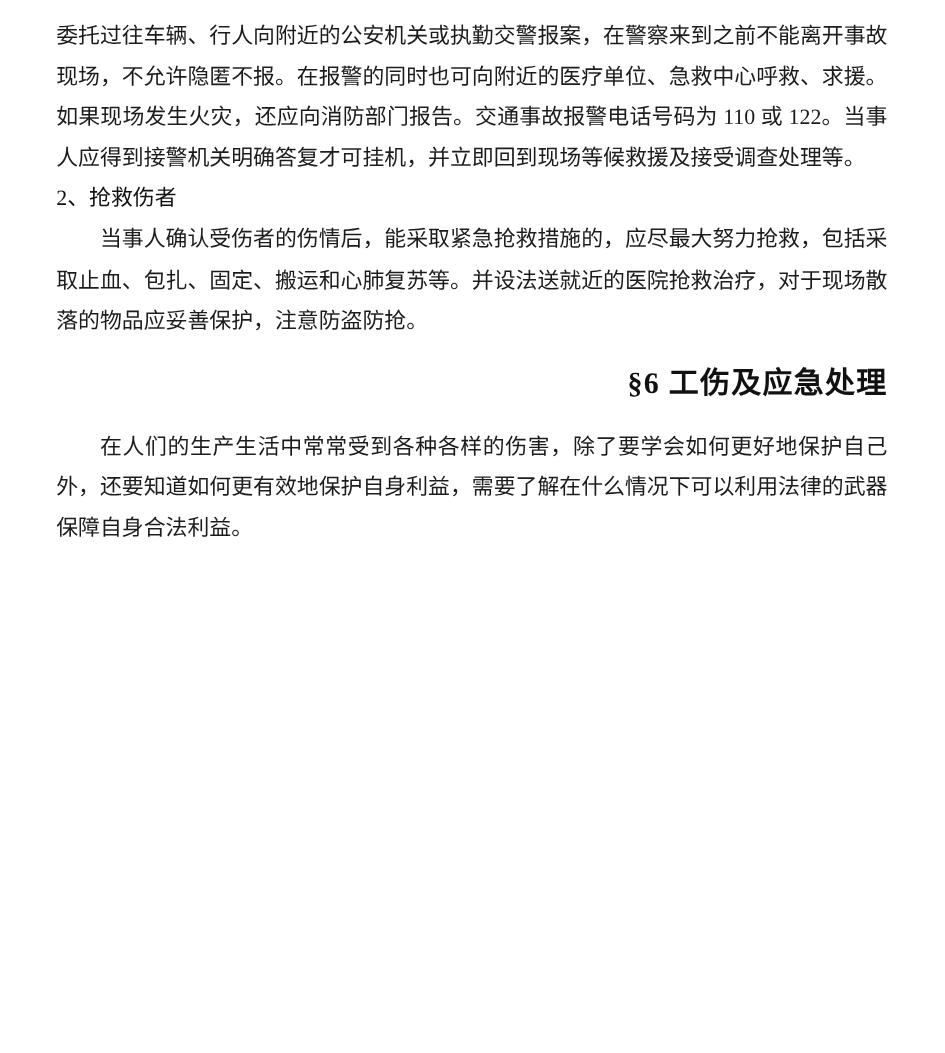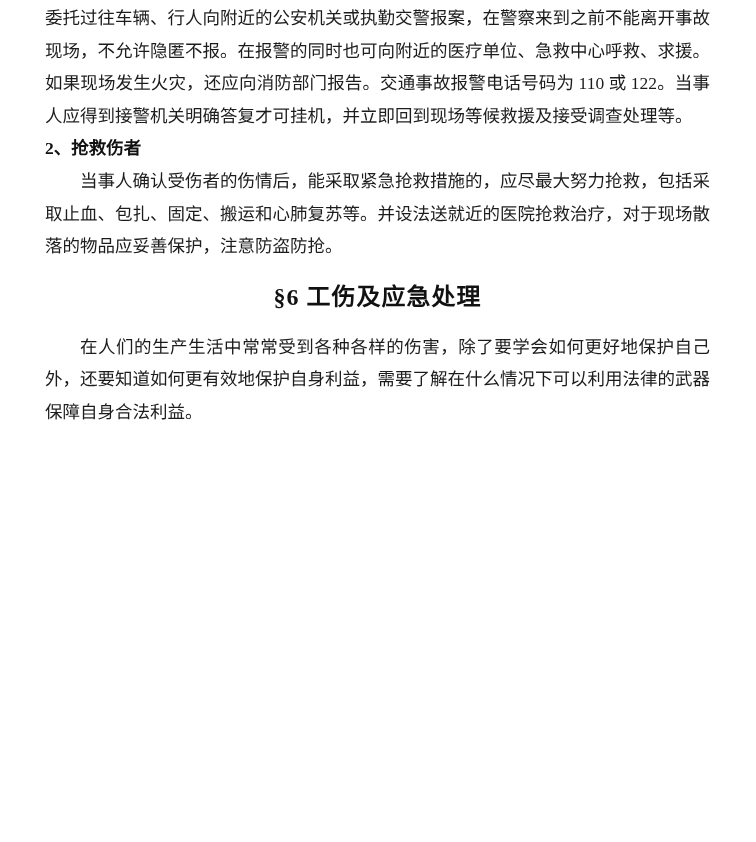--- a/index.html
+++ b/index.html
@@ -11,49 +11,49 @@
     width: 756px;
     height: 842px;
     overflow: hidden;
     font-family: "Liberation Serif", "DejaVu Serif", serif;
     color: #1c1c1c;
   }
   .page {
     box-sizing: border-box;
     width: 756px;
     height: 842px;
-    padding: 2px 46px 0 45px;
+    padding: 12px 46px 0 45px;
     background: #ffffff;
   }
   .body-para {
     margin: 0;
     font-size: 17.5px;
     line-height: 32.6px;
     text-align: justify;
     text-justify: inter-ideograph;
     color: #1c1c1c;
   }
   .indent {
     text-indent: 2em;
     font-family: Liberation Serif, serif;
   }
   .section-heading {
     margin: 0;
     font-size: 17.5px;
     line-height: 32.6px;
-    font-weight: bold;
+    font-weight: normal;
     color: #111111;
     text-align: left;
   }
   .chapter-heading {
     margin: 11px 0 11px 0;
     font-size: 24px;
     line-height: 46px;
     font-weight: bold;
-    text-align: center;
+    text-align: right;
     color: #111111;
     letter-spacing: 1px;
   }
 </style>
 </head>
 <body>
 
 <div class="page">
 
   <p class="body-para">委托过往车辆、行人向附近的公安机关或执勤交警报案，在警察来到之前不能离开事故现场，不允许隐匿不报。在报警的同时也可向附近的医疗单位、急救中心呼救、求援。如果现场发生火灾，还应向消防部门报告。交通事故报警电话号码为 110 或 122。当事人应得到接警机关明确答复才可挂机，并立即回到现场等候救援及接受调查处理等。</p>

